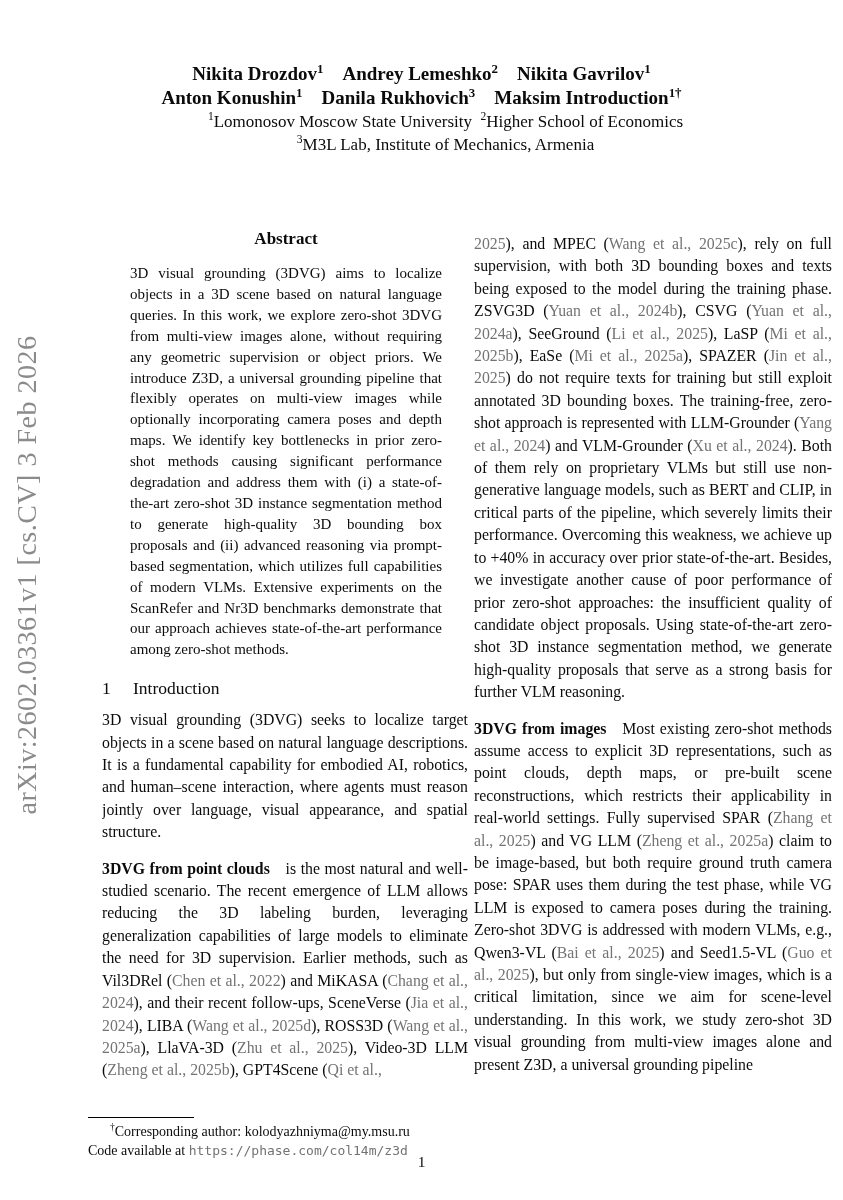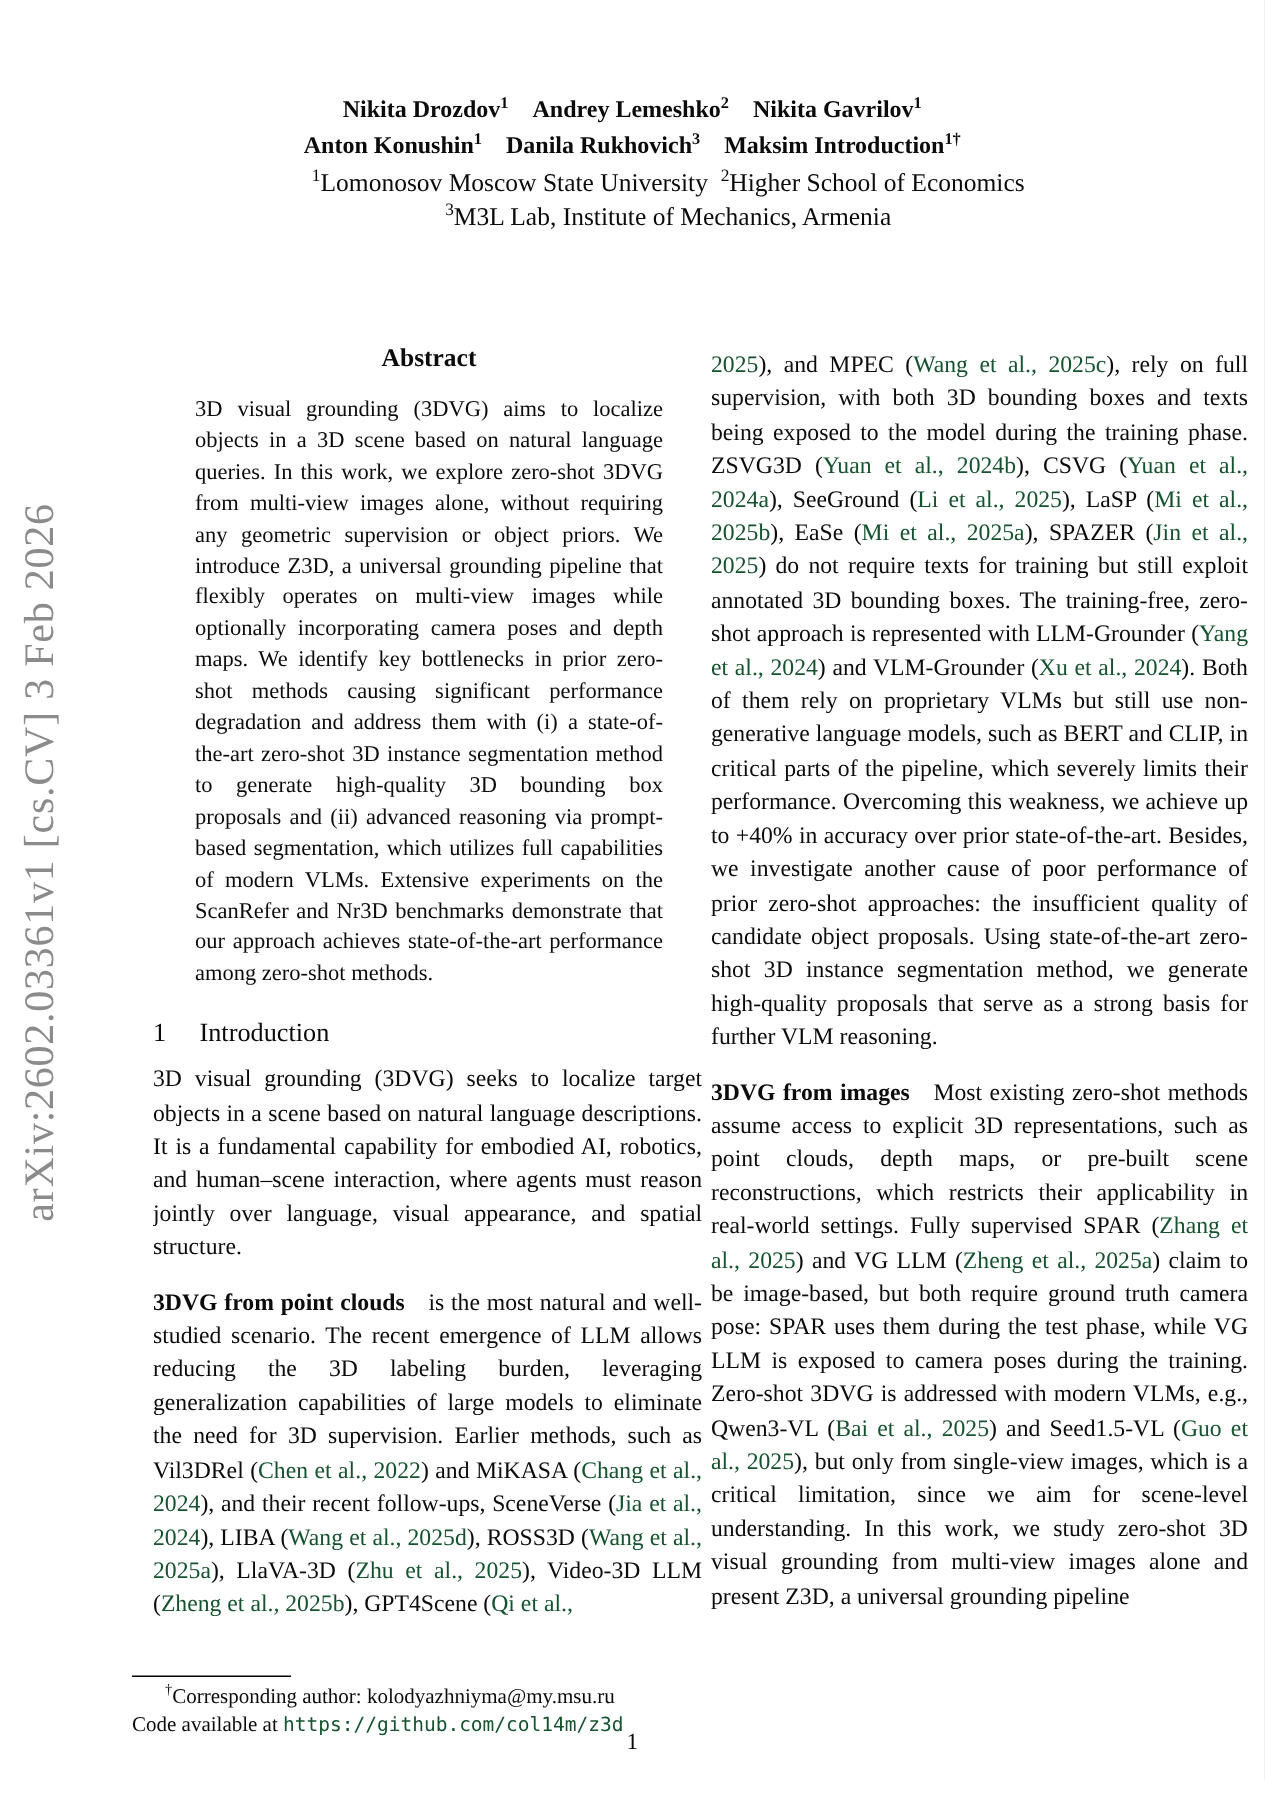--- a/index.html
+++ b/index.html
@@ -26,21 +26,21 @@
   .title{
     position:absolute;top:2px;left:0;width:100%;
     text-align:center;
     font-size:20px;font-weight:bold;
     margin:0;
   }
   .header-block{
     position:absolute;top:62px;left:0;width:100%;
     text-align:center;
   }
-  .authors{font-size:16px;font-weight:bold;line-height:24px;white-space:pre-wrap;}
+  .authors{font-size:19px;font-weight:bold;line-height:24px;white-space:pre-wrap;}
   .affil{font-size:17px;line-height:23px;white-space:pre-wrap;margin-left:48px;}
   sup{font-size:68%;line-height:0;}
   
   .col{position:absolute;}
   .col-left{left:102px;top:229px;width:366px;height:888px;overflow:hidden;}
   .col-right{left:474px;top:233px;width:358px;height:912px;overflow:hidden;}
   .abstract-wrap{margin:0 26px 0 28px;width:312px;}
   .abstract-title{
     text-align:center;font-size:17px;font-weight:bold;
     margin:0 0 14px 0;
@@ -53,21 +53,21 @@
     font-size:17.5px;font-weight:normal;
     margin:18px 0 10px 0;
   }
   .secnum{display:inline-block;min-width:31px;}
   .body-par{
     font-size:15.8px;line-height:22.4px;
     text-align:justify;margin:0;
   }
   .spaced{margin-top:14px;}
   .b{font-weight:bold;}
-  .cite{color:#14532d;}
+  .cite{color:#737373;}
   .mono{
     font-family:"DejaVu Sans Mono","Liberation Mono",monospace;
     font-size:13px;
   }
   
   .footnote{
     position:absolute;left:88px;top:1117px;width:366px;
     background:#fff;
     font-size:14px;line-height:18.5px;
   }
@@ -107,18 +107,18 @@
   </div>
 
   <div class="col col-right">
     <p class="body-par"><span class="cite">2025</span><span>), and MPEC (</span><span class="cite">Wang et al., 2025c</span><span>), rely on full supervision, with both 3D bounding boxes and texts being exposed to the model during the training phase.  ZSVG3D (</span><span class="cite">Yuan et al., 2024b</span><span>), CSVG (</span><span class="cite">Yuan et al., 2024a</span><span>), SeeGround (</span><span class="cite">Li et al., 2025</span><span>), LaSP (</span><span class="cite">Mi et al., 2025b</span><span>), EaSe (</span><span class="cite">Mi et al., 2025a</span><span>), SPAZER (</span><span class="cite">Jin et al., 2025</span><span>) do not require texts for training but still exploit annotated 3D bounding boxes. The training-free, zero-shot approach is represented with LLM-Grounder (</span><span class="cite">Yang et al., 2024</span><span>) and VLM-Grounder (</span><span class="cite">Xu et al., 2024</span><span>). Both of them rely on proprietary VLMs but still use non-generative language models, such as BERT and CLIP, in critical parts of the pipeline, which severely limits their performance. Overcoming this weakness, we achieve up to +40% in accuracy over prior state-of-the-art. Besides, we investigate another cause of poor performance of prior zero-shot approaches: the insufficient quality of candidate object proposals. Using state-of-the-art zero-shot 3D instance segmentation method, we generate high-quality proposals that serve as a strong basis for further VLM reasoning.</span></p>
     <p class="body-par spaced"><span class="b">3DVG from images</span><span> Most existing zero-shot methods assume access to explicit 3D representations, such as point clouds, depth maps, or pre-built scene reconstructions, which restricts their applicability in real-world settings. Fully supervised SPAR (</span><span class="cite">Zhang et al., 2025</span><span>) and VG LLM (</span><span class="cite">Zheng et al., 2025a</span><span>) claim to be image-based, but both require ground truth camera pose: SPAR uses them during the test phase, while VG LLM is exposed to camera poses during the training. Zero-shot 3DVG is addressed with modern VLMs, e.g., Qwen3-VL (</span><span class="cite">Bai et al., 2025</span><span>) and Seed1.5-VL (</span><span class="cite">Guo et al., 2025</span><span>), but only from single-view images, which is a critical limitation, since we aim for scene-level understanding. In this work, we study zero-shot 3D visual grounding from multi-view images alone and present Z3D, a universal grounding pipeline</span></p>
   </div>
 
   <div class="footnote">
     <div class="fnrule"></div>
     <p class="fnline fn-indent"><sup>†</sup><span>Corresponding author: kolodyazhniyma@my.msu.ru</span></p>
-    <p class="fnline"><span>Code available at </span><span class="mono cite">https://github.com/col14m/z3d</span></p>
+    <p class="fnline"><span>Code available at </span><span class="mono cite">https://phase.com/col14m/z3d</span></p>
   </div>
 
   <div class="pageno">1</div>
 
 </div>
 
 </body></html>

